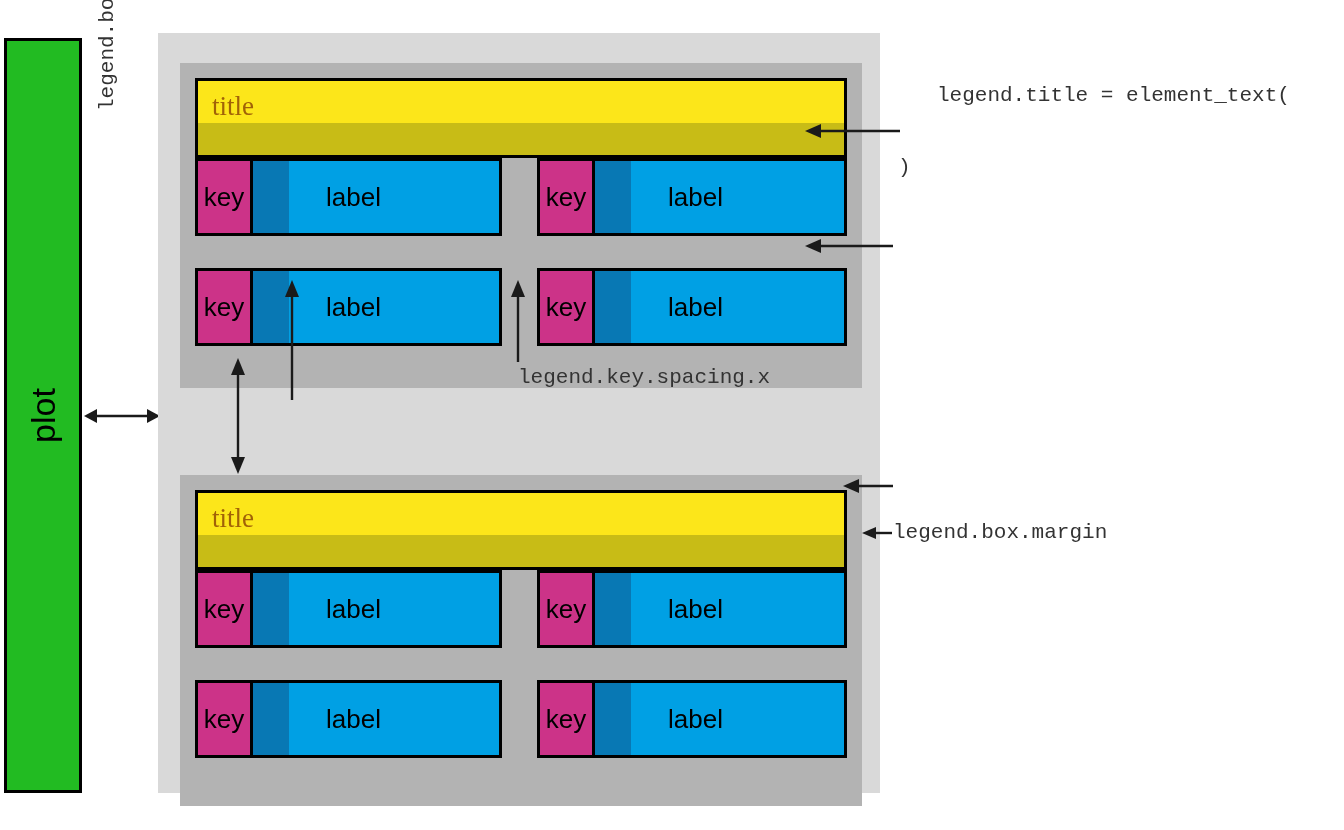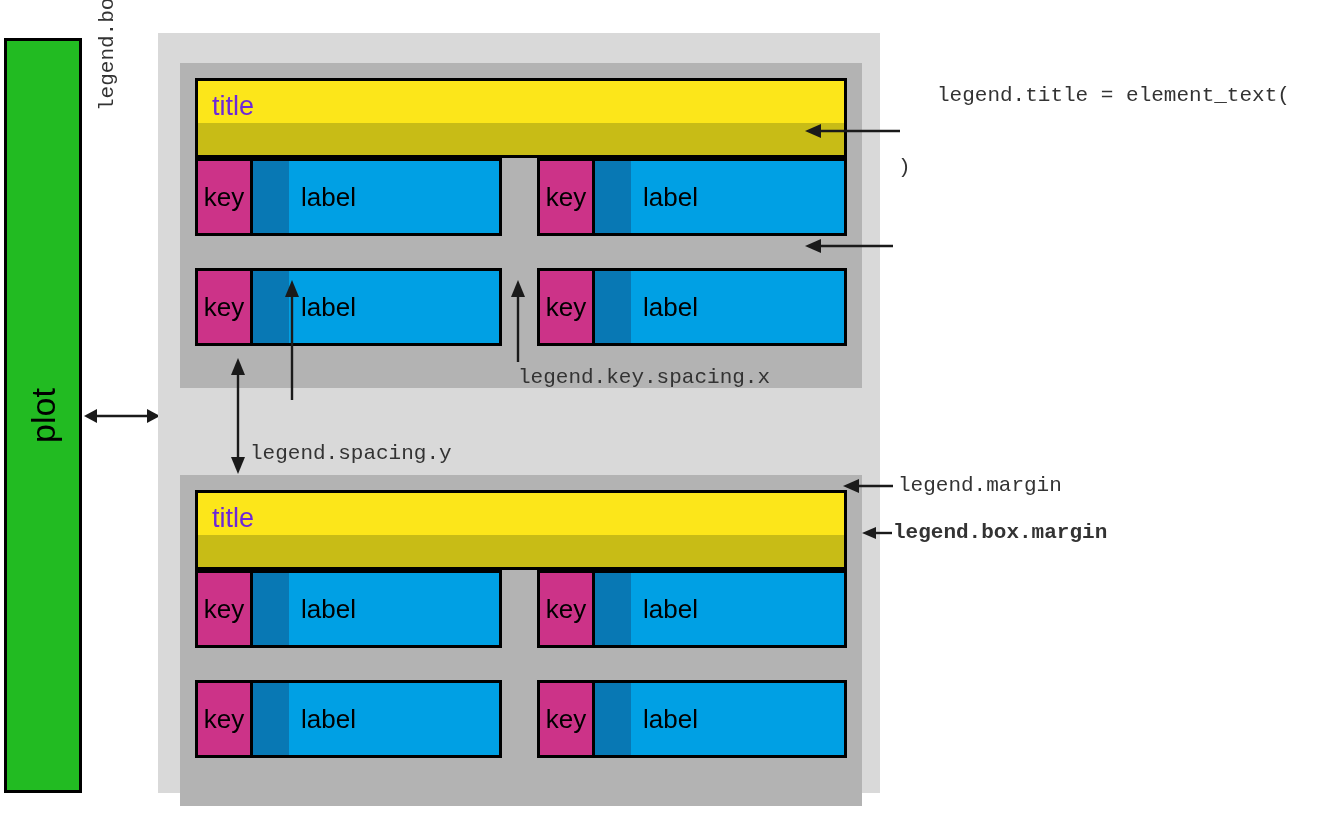--- a/index.html
+++ b/index.html
@@ -86,22 +86,23 @@
   .legend-title .title-margin {
     position: absolute;
     left: 0; right: 0; bottom: 0;
     height: 32px;
     background: #c8bc16;
   }
   .legend-title .title-text {
     position: absolute;
     left: 14px; top: 4px;
     font-size: 27px;
-    color: #6d28d9;
+    color: #a16207;
     line-height: 42px;
+    font-family: Liberation Serif, serif;
   }
 
   
   .key-row {
     position: absolute;
     height: 78px;
     display: flex;
     border: 3px solid #000;
   }
   .key-row.r1 { top: 80px; }
@@ -114,20 +115,21 @@
     background: #cc3388;
     border-right: 3px solid #000;
     display: flex; align-items: center; justify-content: center;
     font-size: 26px; color: #000;
   }
   .label-cell {
     flex: 1;
     background: #00a0e4;
     display: flex; align-items: center;
     position: relative;
+    padding-left: 25px;
   }
   .label-margin {
     position: absolute;
     left: 0; top: 0; bottom: 0;
     width: 36px;
     background: #0878b4;
   }
   .label-text {
     position: relative;
     margin-left: 48px;
@@ -274,32 +276,30 @@
   <svg class="ann" style="left:510px; top:280px;" width="24" height="82" viewBox="0 0 24 82">
     <line x1="8" y1="82" x2="8" y2="14"></line>
     <polygon points="8,0 1,17 15,17"></polygon>
   </svg>
 
   <svg class="ann" style="left:284px; top:280px;" width="24" height="120" viewBox="0 0 24 120">
     <line x1="8" y1="120" x2="8" y2="14"></line>
     <polygon points="8,0 1,17 15,17"></polygon>
   </svg>
 
-  <div class="anno" style="left:250px; top:436px;">legend.spacing.y</div>
   <svg class="ann" style="left:226px; top:358px;" width="24" height="116" viewBox="0 0 24 116">
     <line x1="12" y1="14" x2="12" y2="102"></line>
     <polygon points="12,0 5,17 19,17"></polygon>
     <polygon points="12,116 5,99 19,99"></polygon>
   </svg>
 
-  <div class="anno" style="left:898px; top:468px;">legend.margin</div>
   <svg class="ann" style="left:843px; top:476px;" width="50" height="20" viewBox="0 0 50 20">
     <line x1="14" y1="10" x2="50" y2="10"></line>
     <polygon points="0,10 16,3 16,17"></polygon>
   </svg>
 
-  <div class="anno" style="left:893px; top:515px;font-weight:bold;">legend.box.margin</div>
+  <div class="anno" style="left:893px; top:515px;">legend.box.margin</div>
   <svg class="ann" style="left:862px; top:523px;" width="30" height="20" viewBox="0 0 30 20">
     <line x1="12" y1="10" x2="30" y2="10"></line>
     <polygon points="0,10 14,4 14,16"></polygon>
   </svg>
 
 </div>
 
 </body></html>

